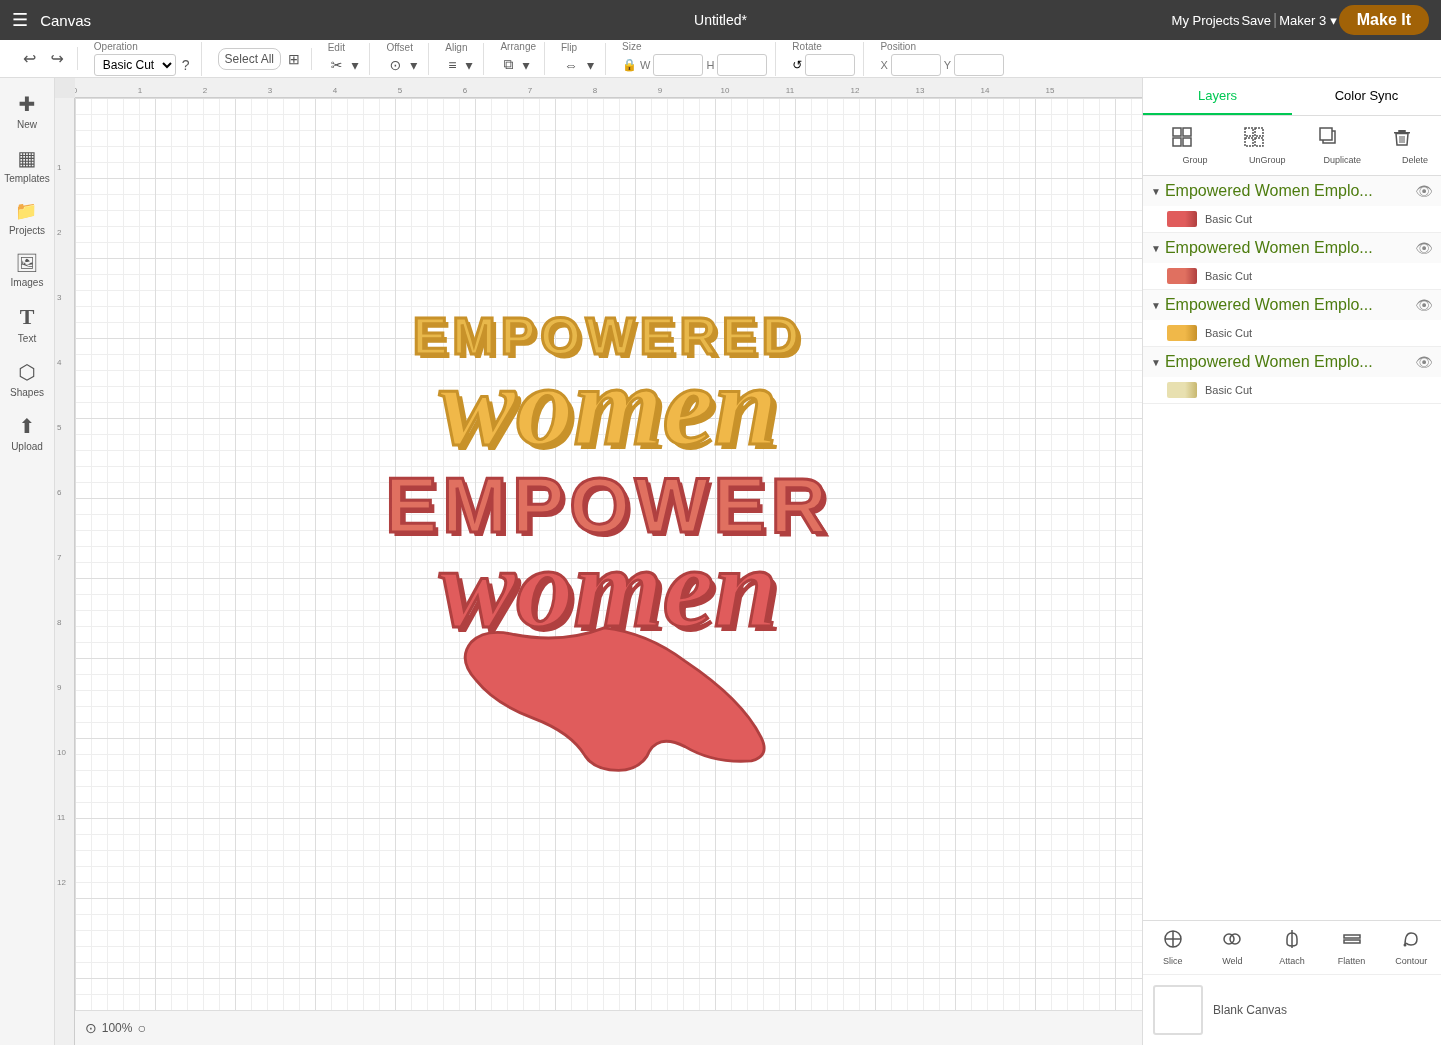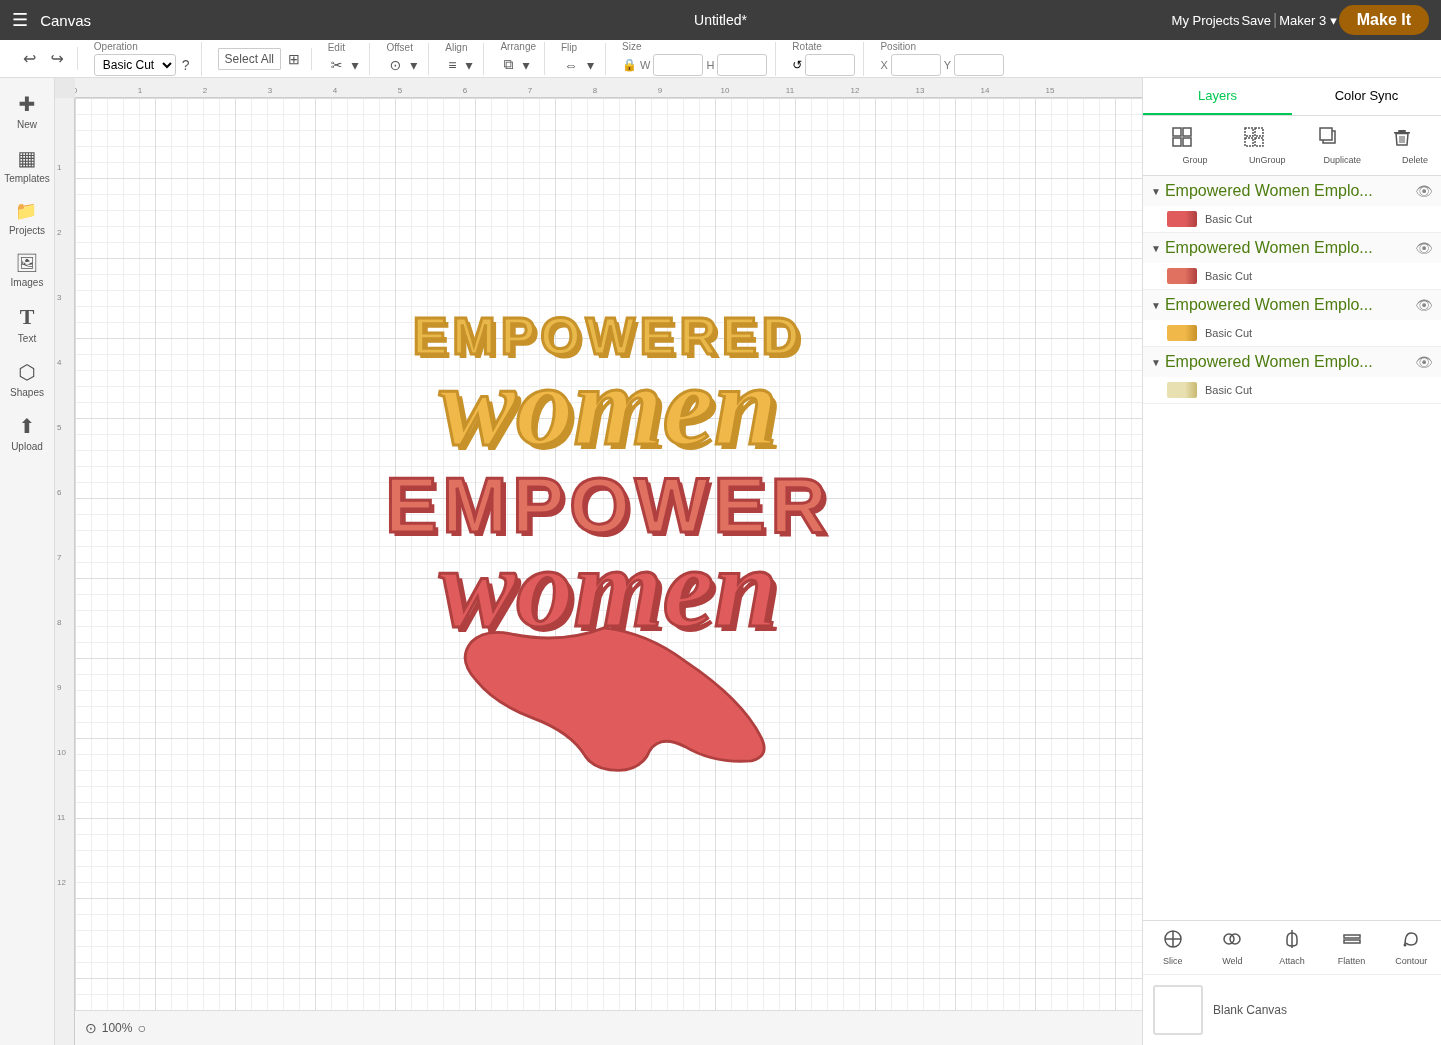--- a/index.html
+++ b/index.html
@@ -357,21 +357,21 @@
       <span class="toolbar-label">Operation</span>
       <div class="toolbar-input-row">
         <select class="toolbar-select">
           <option>Basic Cut</option>
         </select>
         <button class="toolbar-icon-btn">?</button>
       </div>
     </div>
   </div>
   <div class="toolbar-section">
-    <button class="toolbar-icon-btn" style="font-size:12px; border:1px solid #ccc; padding:3px 6px; border-radius:1px;">Select All</button>
+    <button class="toolbar-icon-btn" style="font-size:12px; border:1px solid #ccc; padding:3px 6px; border-radius:8px;">Select All</button>
     <button class="toolbar-icon-btn">⊞</button>
   </div>
   <div class="toolbar-section">
     <div class="toolbar-control">
       <span class="toolbar-label">Edit</span>
       <div class="toolbar-input-row">
         <button class="toolbar-icon-btn">✂</button>
         <button class="toolbar-icon-btn">▾</button>
       </div>
     </div>

